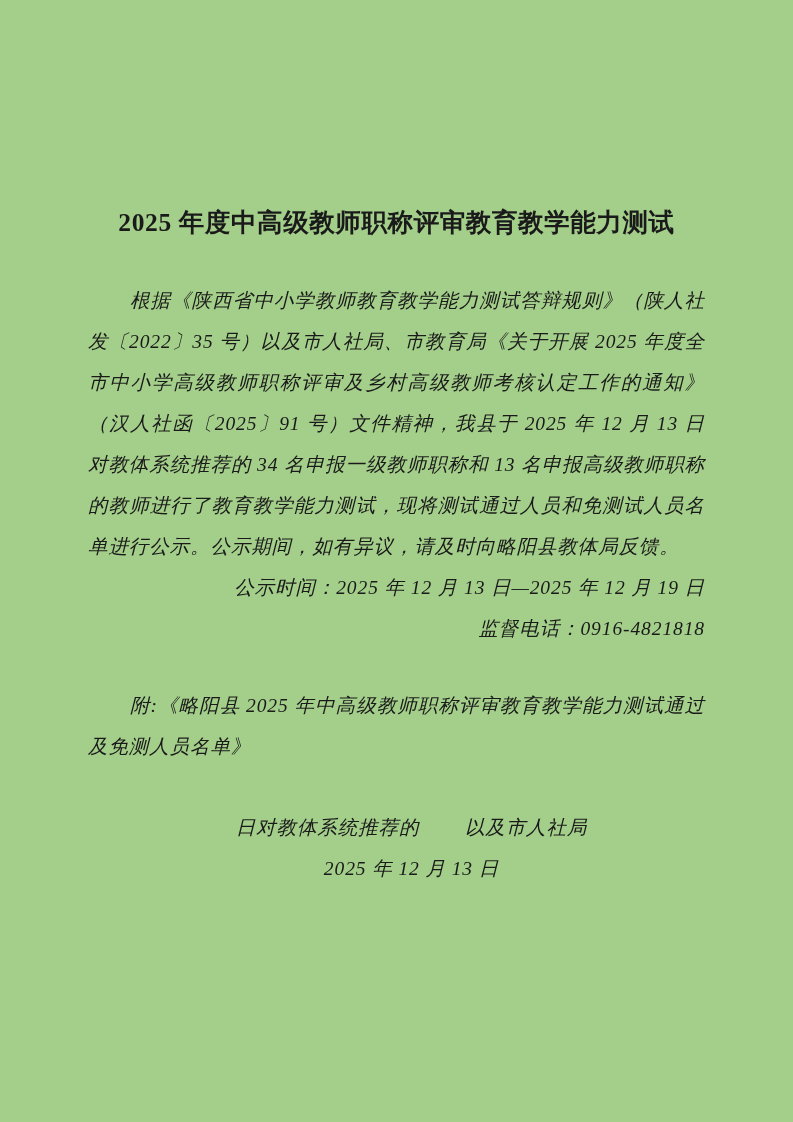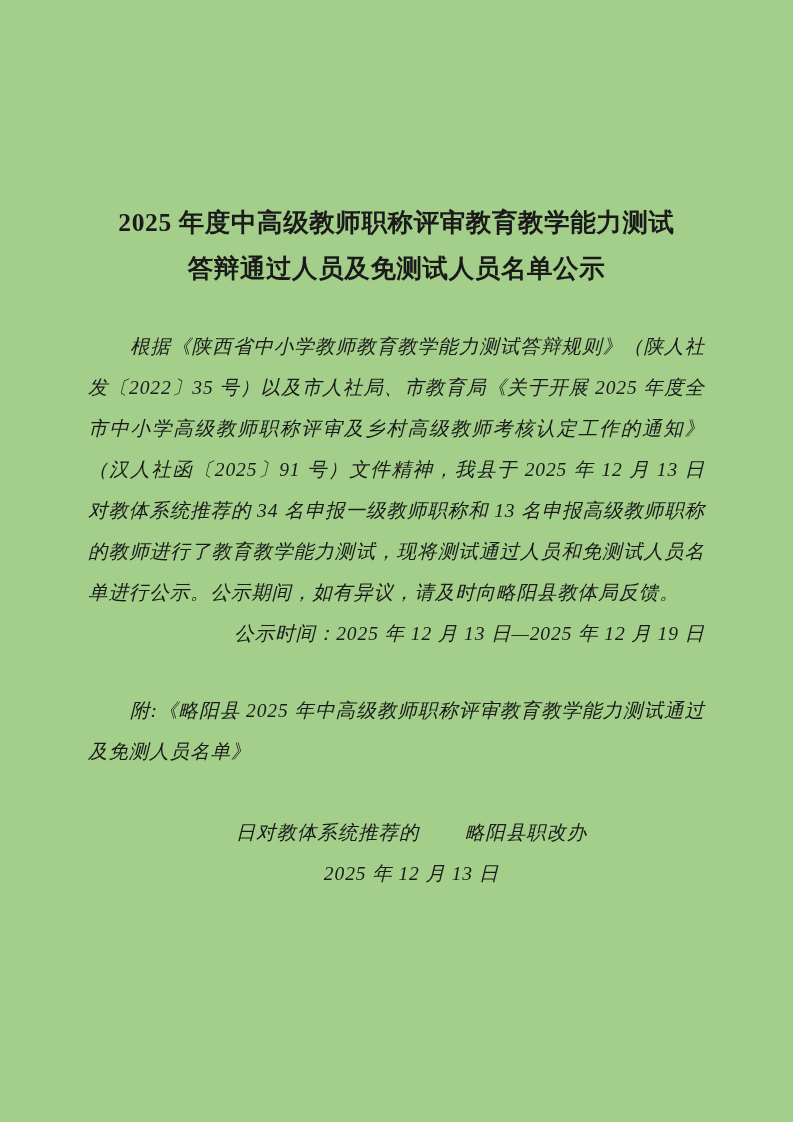--- a/index.html
+++ b/index.html
@@ -76,35 +76,35 @@
     padding-left: 30px;
   }
 </style>
 </head>
 <body style="background: rgb(164, 207, 138);">
 
 <div class="page">
 
   <div class="title-block">
     <div class="title-line">2025 年度中高级教师职称评审教育教学能力测试</div>
-    <div class="title-line">答辩通过人员及免测试人员名单公示</div>
   </div>
 
   <div class="body-block">
     <p class="para indent">根据《陕西省中小学教师教育教学能力测试答辩规则》（陕人社发〔2022〕35 号）以及市人社局、市教育局《关于开展 2025 年度全市中小学高级教师职称评审及乡村高级教师考核认定工作的通知》（汉人社函〔2025〕91 号）文件精神，我县于 2025 年 12 月 13 日对教体系统推荐的 34 名申报一级教师职称和 13 名申报高级教师职称的教师进行了教育教学能力测试，现将测试通过人员和免测试人员名单进行公示。公示期间，如有异议，请及时向略阳县教体局反馈。</p>
 
     <p class="info-line">公示时间：2025 年 12 月 13 日—2025 年 12 月 19 日</p>
+    <p class="info-line">监督电话：0916-4821818</p>
 
     <div class="attach-block">
       <p class="para indent">附:《略阳县 2025 年中高级教师职称评审教育教学能力测试通过及免测人员名单》</p>
     </div>
 
     <div class="sign-block">
       <div class="sign-line-1">
         <span>日对教体系统推荐的</span>
         <span class="sign-gap"></span>
-        <span>略阳县职改办</span>
+        <span>以及市人社局</span>
       </div>
       <div class="sign-line-2">2025 年 12 月 13 日</div>
     </div>
   </div>
 
 </div>
 
 </body></html>

